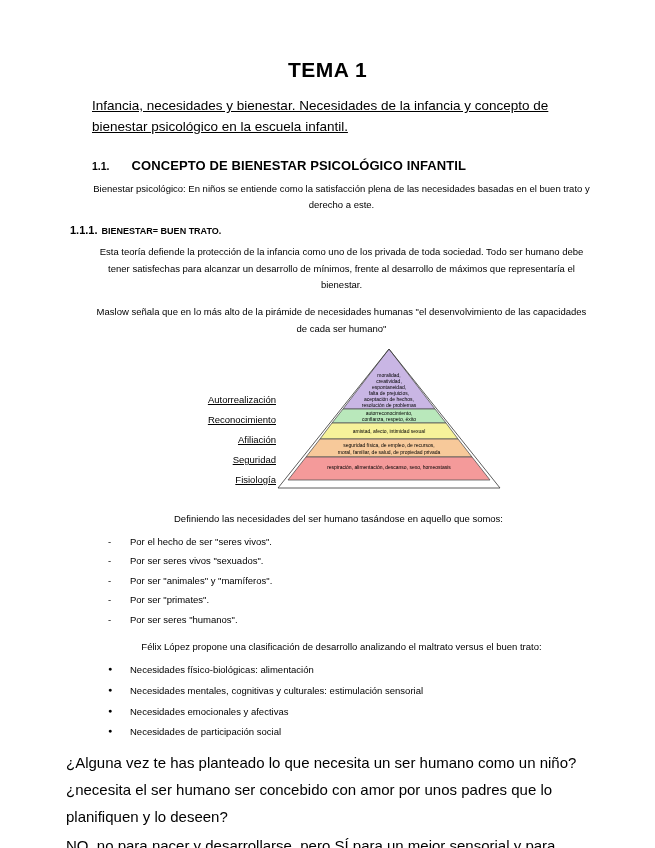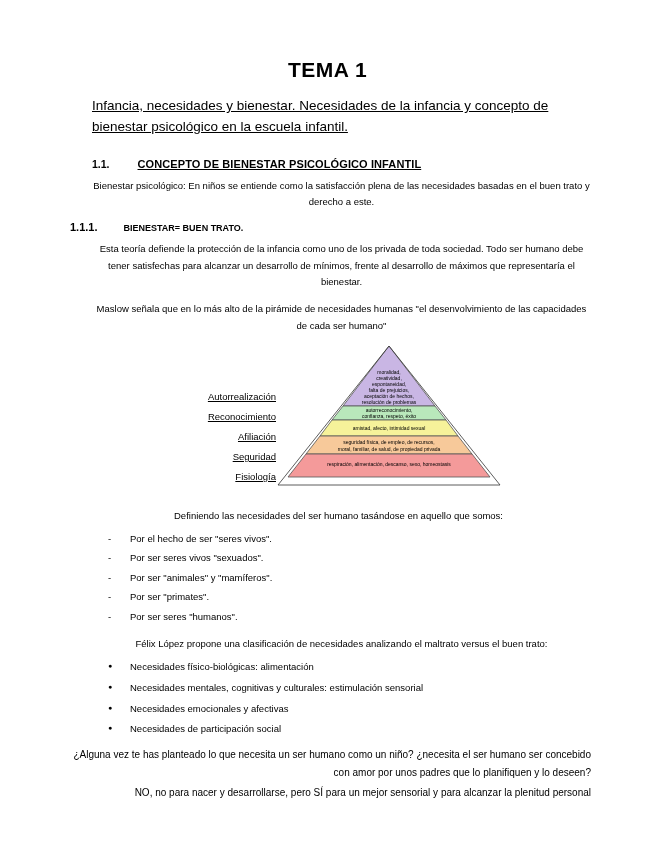--- a/index.html
+++ b/index.html
@@ -32,46 +32,45 @@
   .subtitle {
     font-size: 13.5px;
     line-height: 1.55;
     text-decoration: underline;
     margin: 0 0 20px 0;
     padding-left: 36px;
     padding-right: 6px;
   }
   .sec-head {
     display: flex;
-    gap: 28px;
+    gap: 22px;
     align-items: baseline;
     margin: 0 0 8px 0;
     padding-left: 36px;
   }
   .sec-num {
     font-size: 10.5px;
     font-weight: bold;
   }
   .sec-title {
-    font-size: 11px;
+    font-size: 13px;
     font-weight: bold;
     letter-spacing: 0.1px;
-    text-decoration: underline;
   }
   .para {
     font-size: 9.5px;
     line-height: 1.75;
     margin: 0 0 10px 0;
     padding-left: 36px;
     padding-right: 8px;
     text-align: center;
   }
   .sub-head {
     display: flex;
-    gap: 26px;
+    gap: 4px;
     align-items: baseline;
     margin: 0 0 8px 0;
     padding-left: 14px;
   }
   .sub-num {
     font-size: 11px;
     font-weight: bold;
   }
   .sub-title {
     font-size: 9px;
@@ -128,26 +127,25 @@
     position: relative;
   }
   .bullet-list li::before {
     content: "\25CF";
     position: absolute;
     left: -22px;
     font-size: 7px;
     top: 1px;
   }
   .closing {
-    font-size: 10px;
+    font-size: 15px;
     line-height: 1.8;
     margin: 2px 0 0 0;
     padding-left: 10px;
     padding-right: 8px;
-    text-align: right;
   }
   .pyr-txt {
     font-size: 5px;
     text-anchor: middle;
     font-family: "Liberation Sans", sans-serif;
   }
 </style>
 </head>
 <body>
 
@@ -219,21 +217,21 @@
   <p class="para" style="padding-left:30px;margin-bottom:4px;">Definiendo las necesidades del ser humano tasándose en aquello que somos:</p>
 
   <ul class="dash-list">
     <li>Por el hecho de ser "seres vivos".</li>
     <li>Por ser seres vivos "sexuados".</li>
     <li>Por ser "animales" y "mamíferos".</li>
     <li>Por ser "primates".</li>
     <li>Por ser seres "humanos".</li>
   </ul>
 
-  <p class="para" style="padding-left:36px;margin-bottom:4px;">Félix López propone una clasificación de necesidades analizando el maltrato versus el buen trato:</p>
+  <p class="para" style="padding-left:36px;margin-bottom:4px;">Félix López propone una clasificación de desarrollo analizando el maltrato versus el buen trato:</p>
 
   <ul class="bullet-list">
     <li>Necesidades físico-biológicas: alimentación</li>
     <li>Necesidades mentales, cognitivas y culturales: estimulación sensorial</li>
     <li>Necesidades emocionales y afectivas</li>
     <li>Necesidades de participación social</li>
   </ul>
 
   <p class="closing">¿Alguna vez te has planteado lo que necesita un ser humano como un niño? ¿necesita el ser humano ser concebido con amor por unos padres que lo planifiquen y lo deseen?</p>
   <p class="closing">NO, no para nacer y desarrollarse, pero SÍ para un mejor sensorial y para alcanzar la plenitud personal</p>

